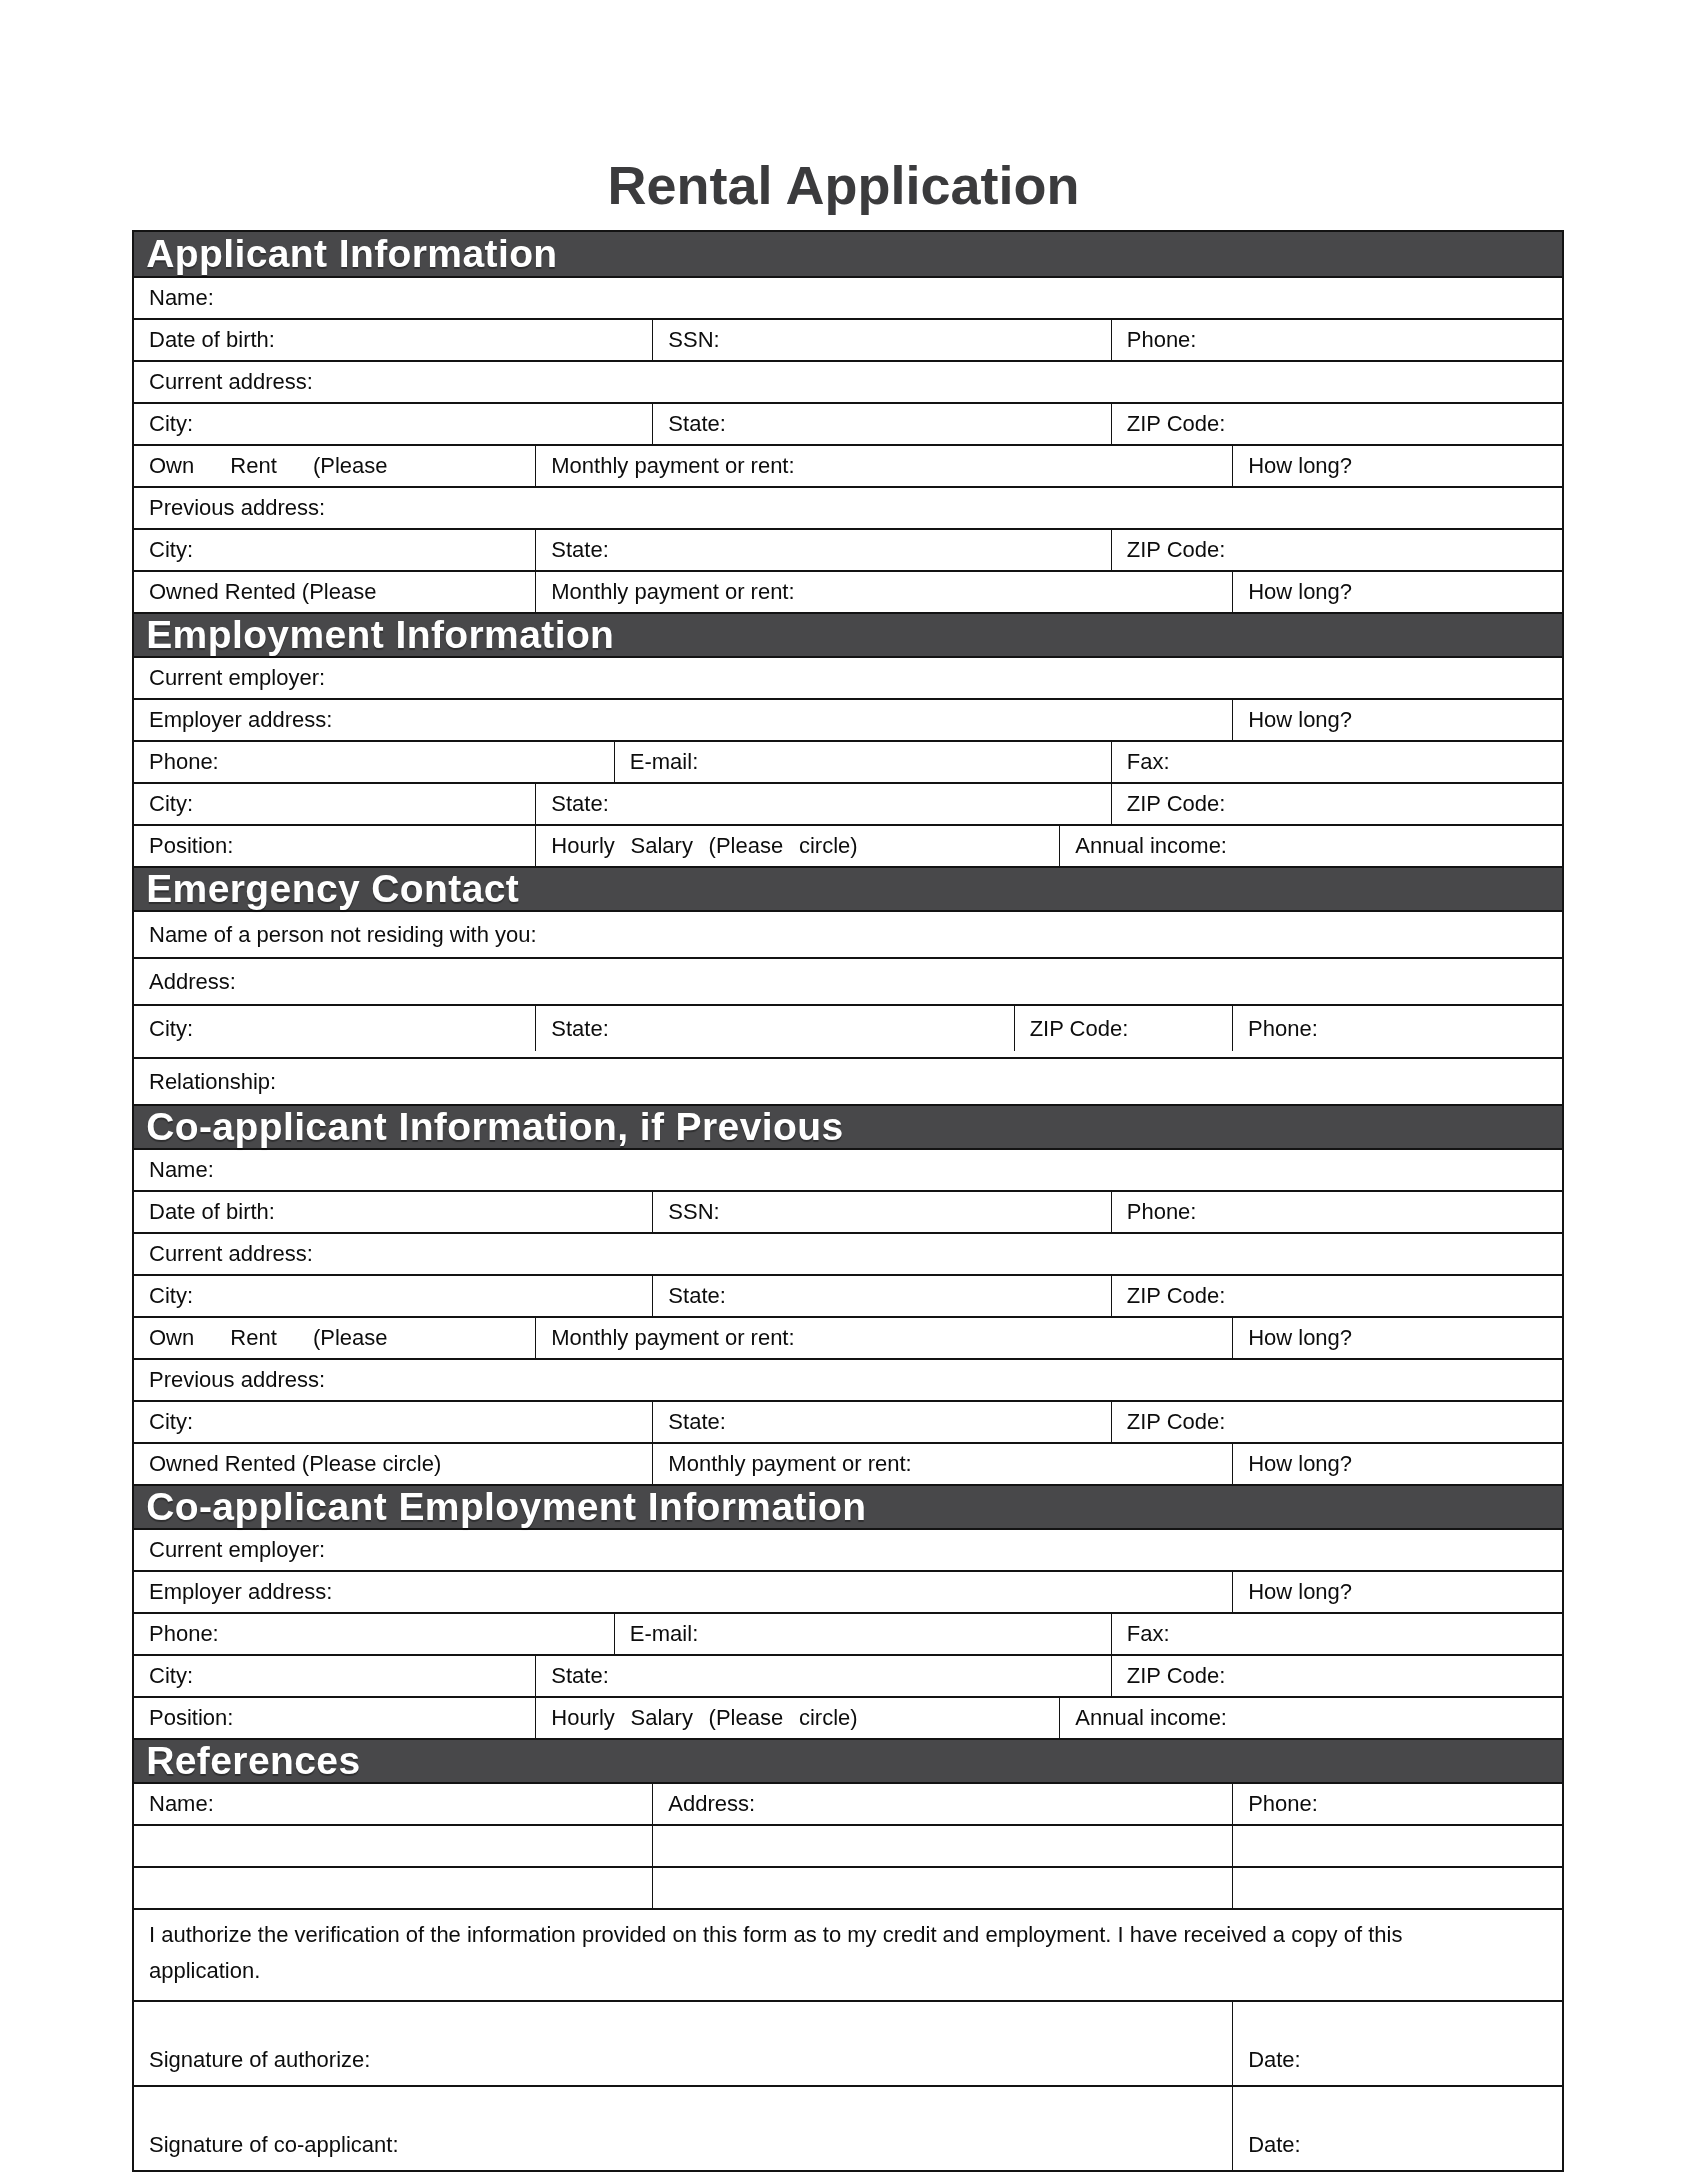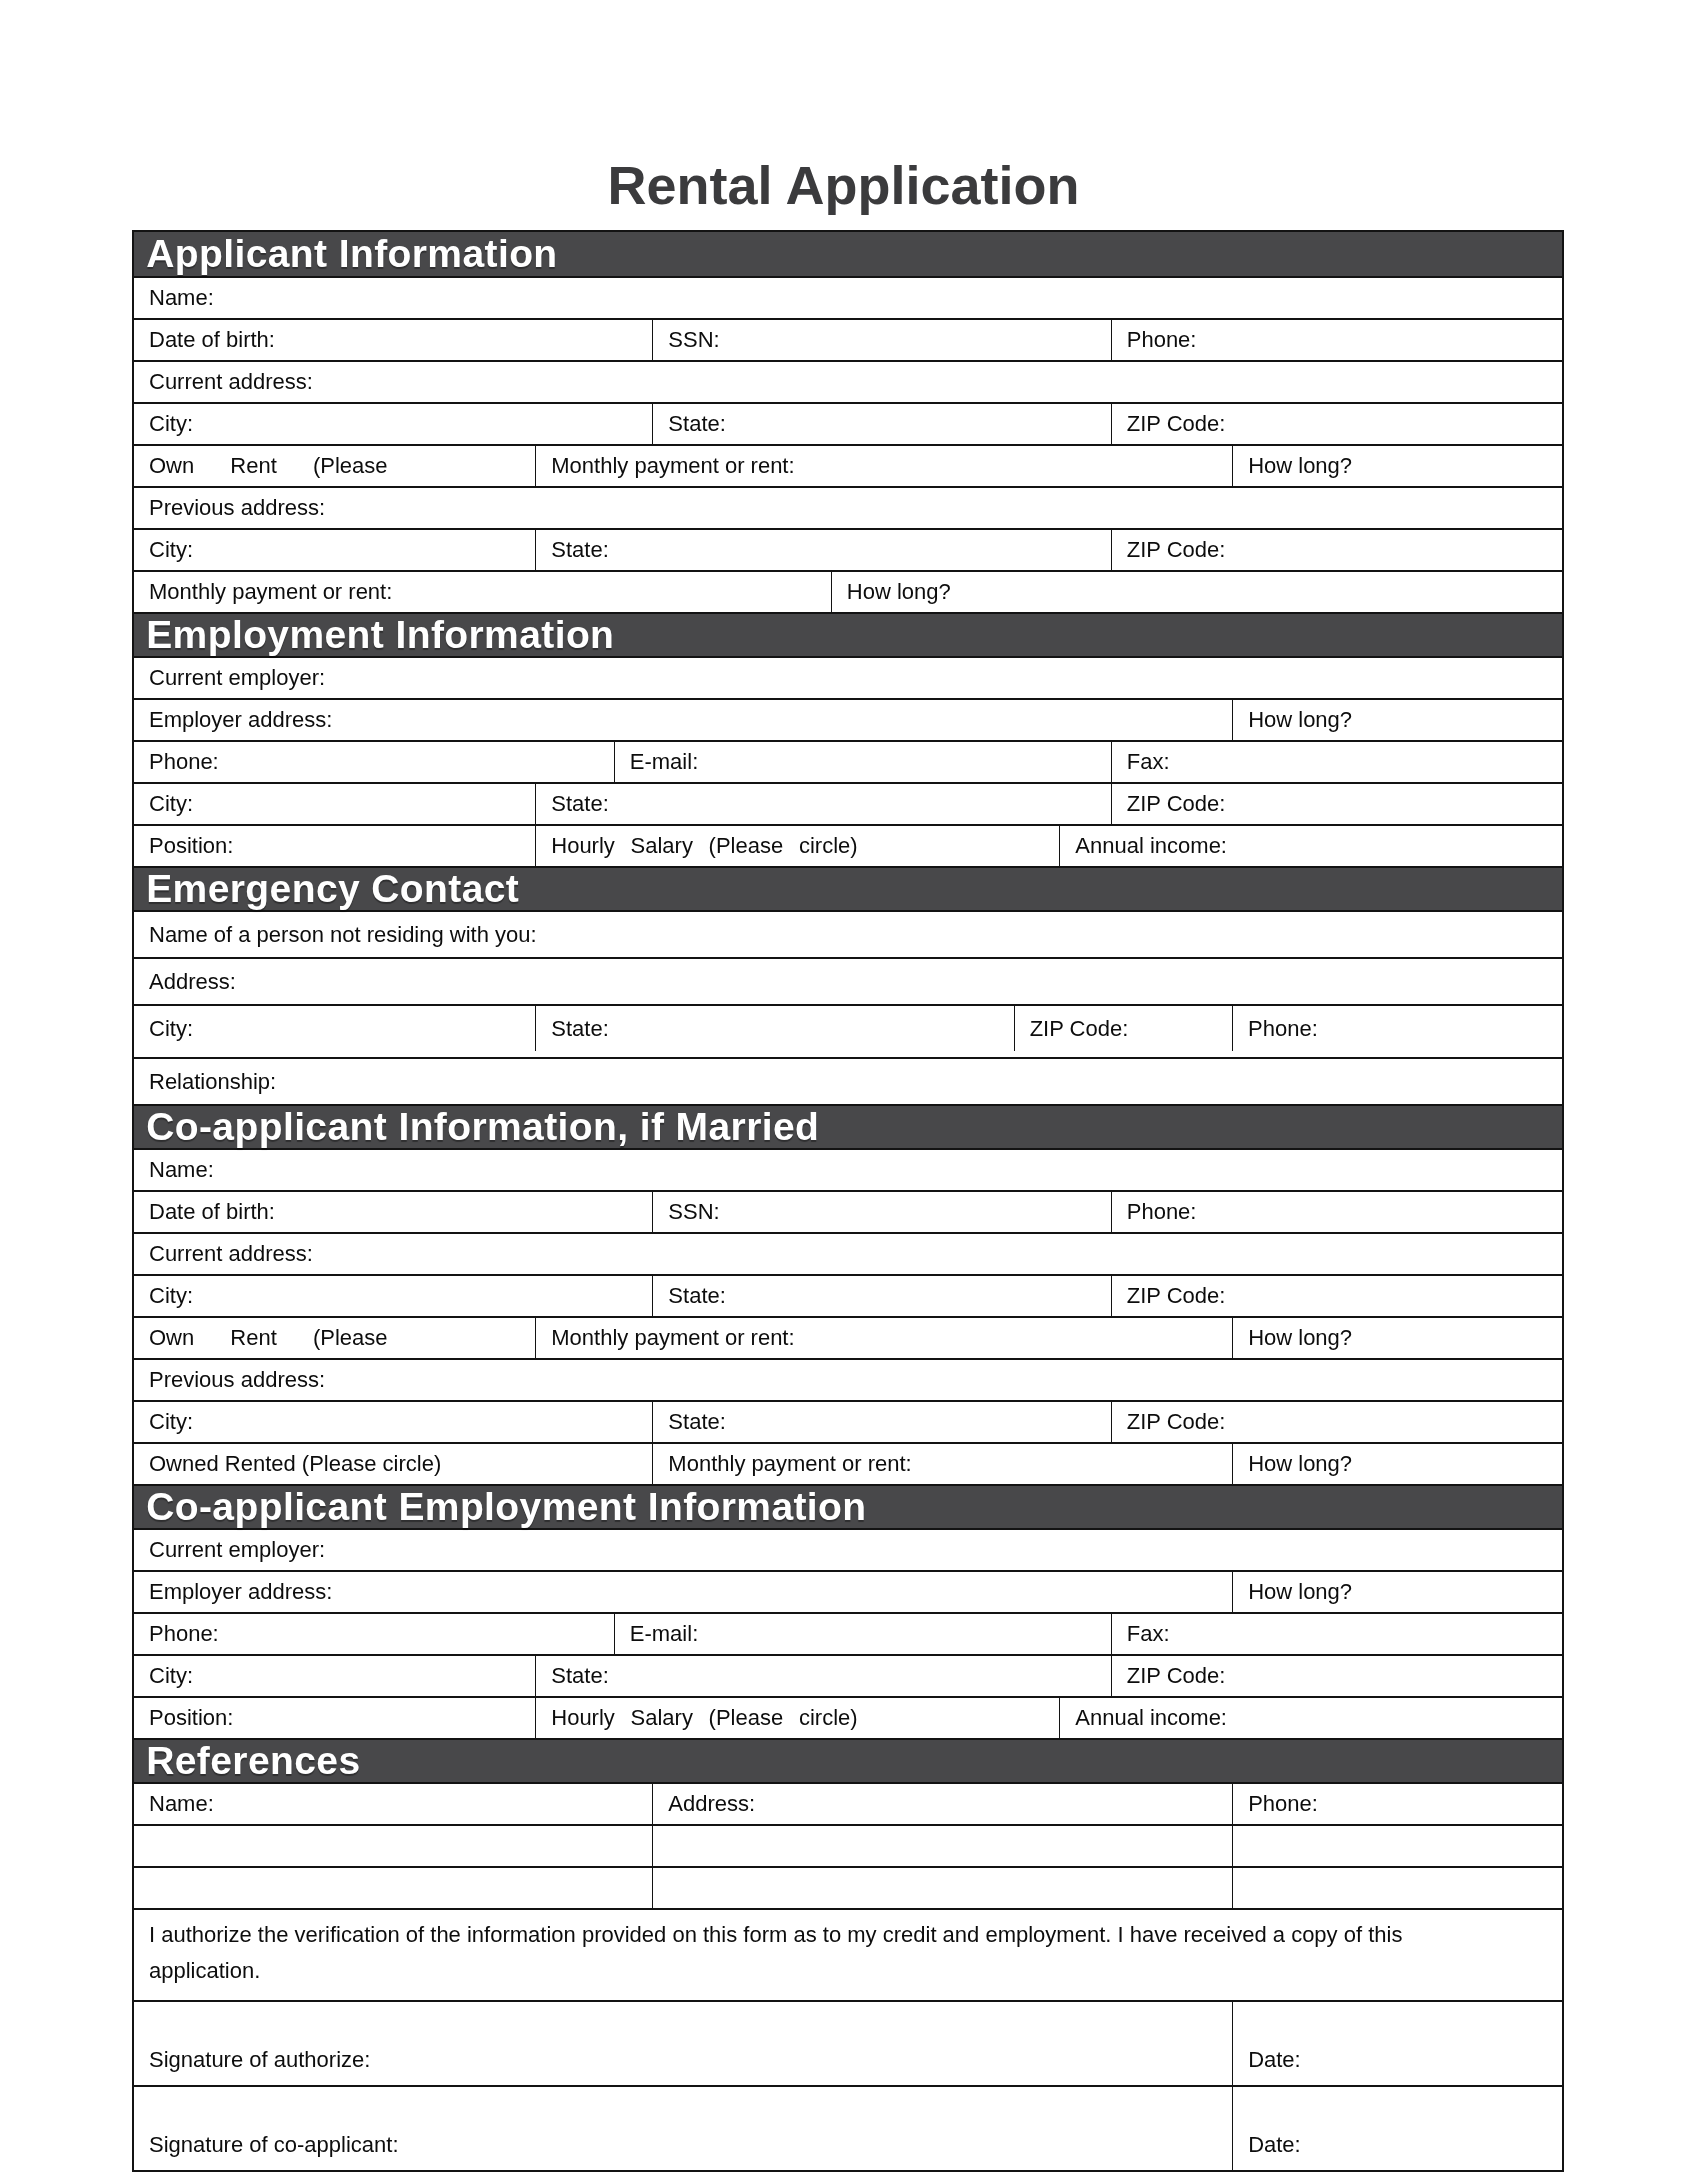--- a/index.html
+++ b/index.html
@@ -141,20 +141,23 @@
           <span class="lbl">City:</span>
         </div>
         <div class="cell" style="width: 40.3%;">
           <span class="lbl">State:</span>
         </div>
         <div class="cell" style="width: 31.6%;">
           <span class="lbl">ZIP Code:</span>
         </div>
       </div>
       <div class="row fields" style="height: 42px;">
+        <div class="cell" style="width: 28.1%;">
+          <span class="lbl">Owned Rented (Please</span>
+        </div>
         <div class="cell" style="width: 48.8%;">
           <span class="lbl">Monthly payment or rent:</span>
         </div>
         <div class="cell" style="width: 23.1%;">
           <span class="lbl">How long?</span>
         </div>
       </div>
       <div class="row bar" style="height: 44px;">
         <span class="sec-lbl">Employment Information</span>
       </div>
@@ -230,21 +233,21 @@
         <div class="cell" style="width: 23.1%;">
           <span class="lbl">Phone:</span>
         </div>
       </div>
       <div class="row fields" style="height: 47px; margin-top: 6px;">
         <div class="cell" style="width: 100%;">
           <span class="lbl">Relationship:</span>
         </div>
       </div>
       <div class="row bar" style="height: 44px;">
-        <span class="sec-lbl">Co-applicant Information, if Married</span>
+        <span class="sec-lbl">Co-applicant Information, if Previous</span>
       </div>
       <div class="row fields" style="height: 42px;">
         <div class="cell" style="width: 100%;">
           <span class="lbl">Name:</span>
         </div>
       </div>
       <div class="row fields" style="height: 42px;">
         <div class="cell" style="width: 36.3%;">
           <span class="lbl">Date of birth:</span>
         </div>

